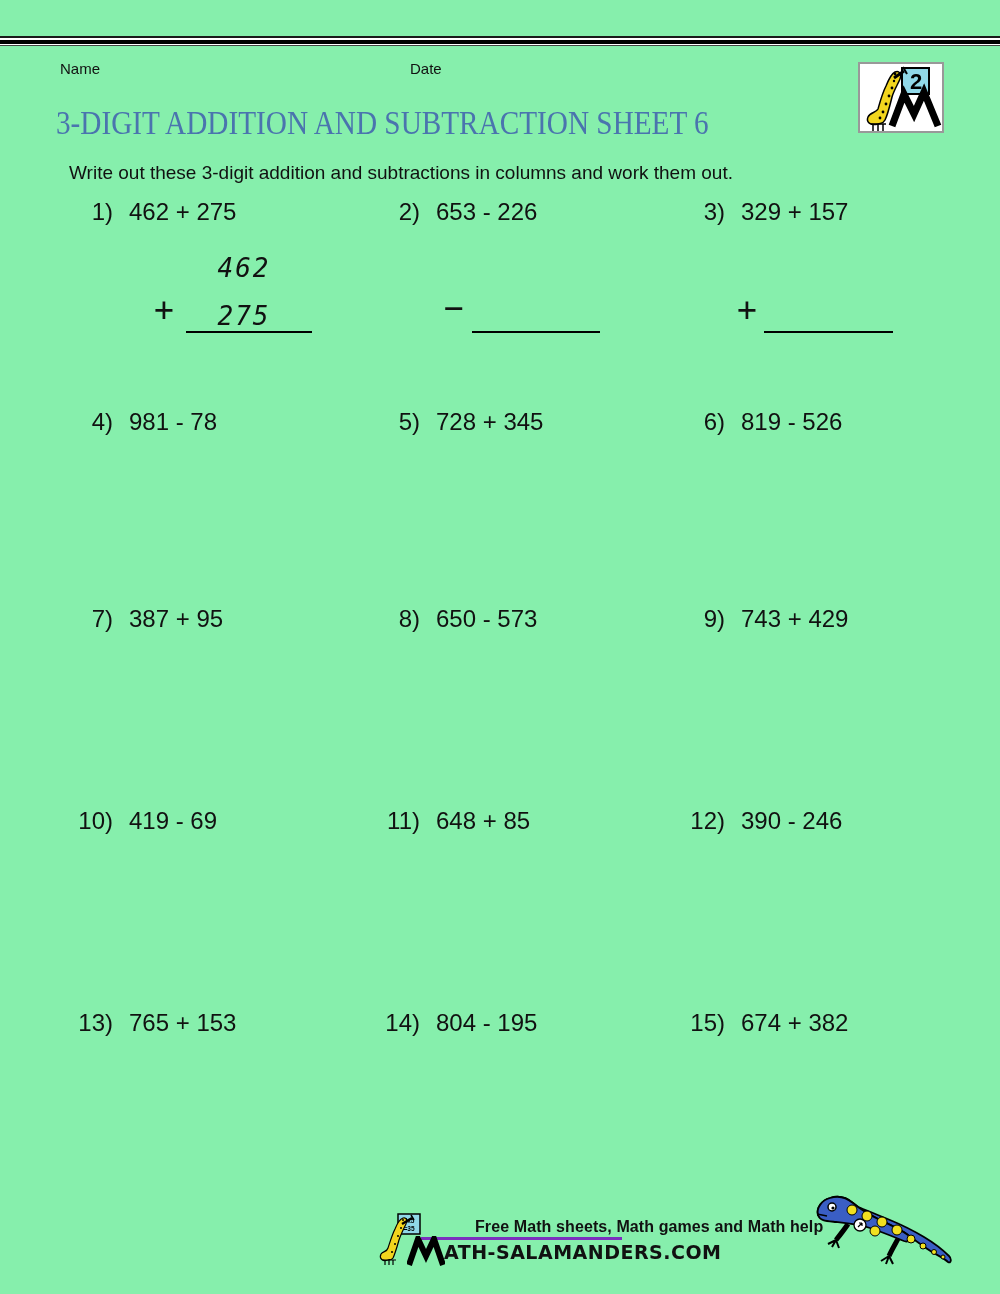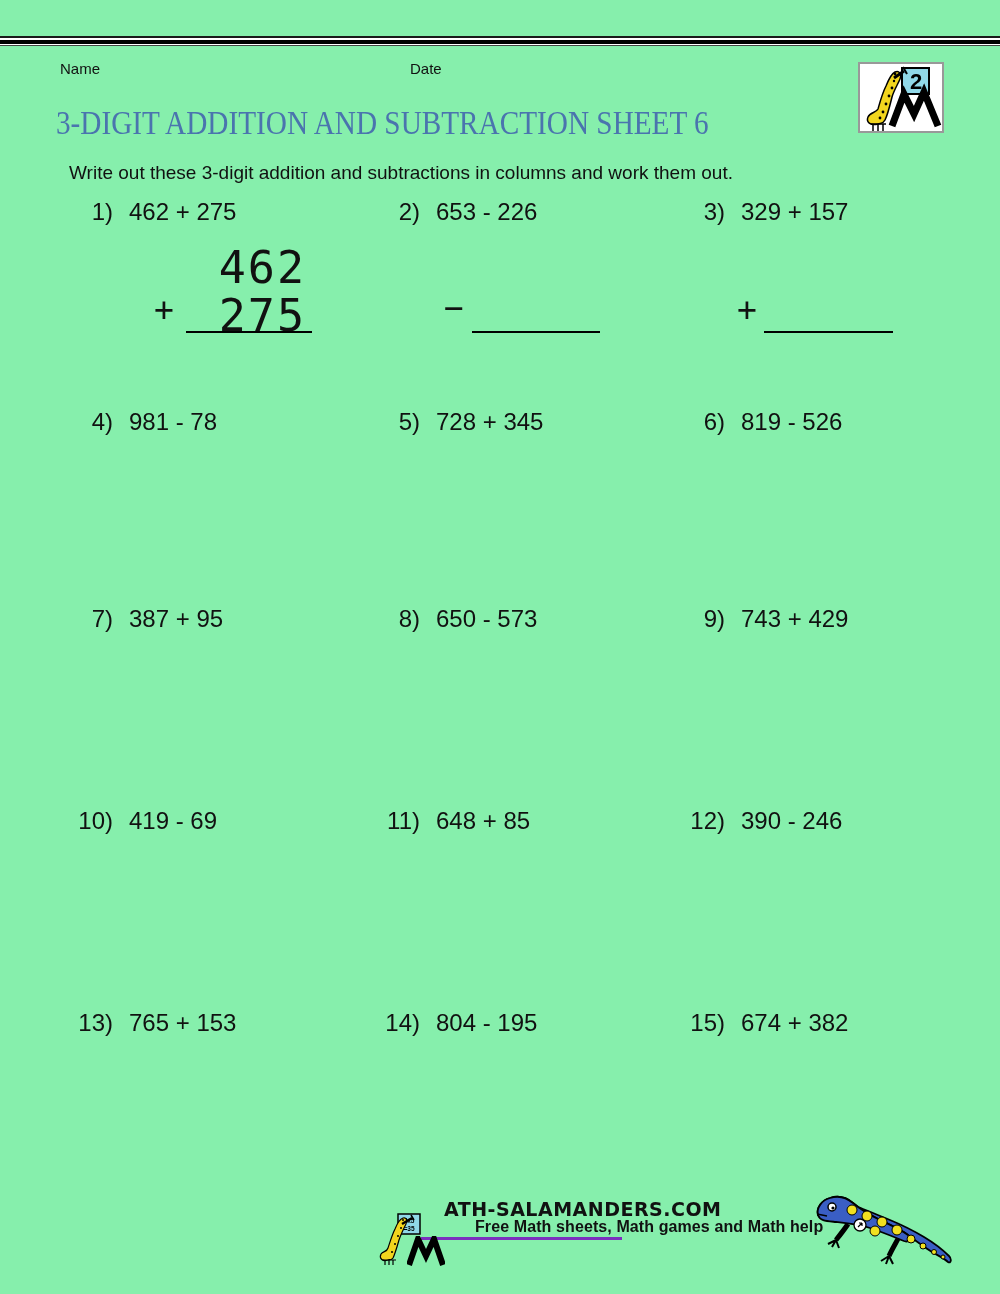--- a/index.html
+++ b/index.html
@@ -34,42 +34,42 @@
 
   .pcell { position:absolute; font-size:24px; white-space:nowrap; }
   .pnum  { display:inline-block; width:53px; text-align:right; }
   .pexpr { margin-left:16px; }
   .c1 { left:60px; }  .c2 { left:367px; }  .c3 { left:672px; }
   .r1 { top:198px; }  .r2 { top:408px; }  .r3 { top:605px; }
   .r4 { top:807px; }  .r5 { top:1009px; }
 
   
   .wx-stack {
-    position:absolute; left:182px; top:244px; width:124px; text-align:right;
-    font-family:"DejaVu Sans Mono", monospace; font-size:45px; line-height:48px;
-    letter-spacing:2px; color:#111;
+    position:absolute; left:182px; top:244px; width:124px; text-align:center;
+    font-family:"DejaVu Sans Mono", monospace; font-size:26px; line-height:48px;
+    letter-spacing:2px; color:#111;font-style:italic;
   }
   .wx-op {
     position:absolute; font-family:"DejaVu Sans Mono", monospace;
     font-size:33px; color:#111;
   }
   .wx-op1 { left:154px; top:290px; }
   .wx-op2 { left:444px; top:288px; }
   .wx-op3 { left:737px; top:290px; }
   .wx-line { position:absolute; top:331px; height:2px; background:#000; }
   .wx-line1 { left:186px; width:126px; }
   .wx-line2 { left:472px; width:128px; }
   .wx-line3 { left:764px; width:129px; }
 
   
   .ft-minilogo { position:absolute; left:376px; top:1212px; }
   .ft-tagline  { position:absolute; left:427px; top:1218px; font-size:16px; font-weight:bold; letter-spacing:0.1px; white-space:nowrap;margin-left:48px; }
   .ft-rule     { position:absolute; left:421px; top:1237px; width:201px; height:3px; background:#7b2fbe; }
   .ft-m        { position:absolute; left:407px; top:1236px; }
-  .ft-site     { position:absolute; left:444px; top:1198px; font-size:19px; font-weight:bold; letter-spacing:0.5px; white-space:nowrap; font-family:"DejaVu Sans", sans-serif;text-align:center; }
+  .ft-site     { position:absolute; left:444px; top:1241px; font-size:19px; font-weight:bold; letter-spacing:0.5px; white-space:nowrap; font-family:"DejaVu Sans", sans-serif;text-align:center; }
   .ft-salamander { position:absolute; left:812px; top:1183px; }
 </style>
 </head>
 <body>
 
 <div class="page">
 
   <div class="topline">
     <div class="tl1"></div>
       <div class="tl2"></div>

